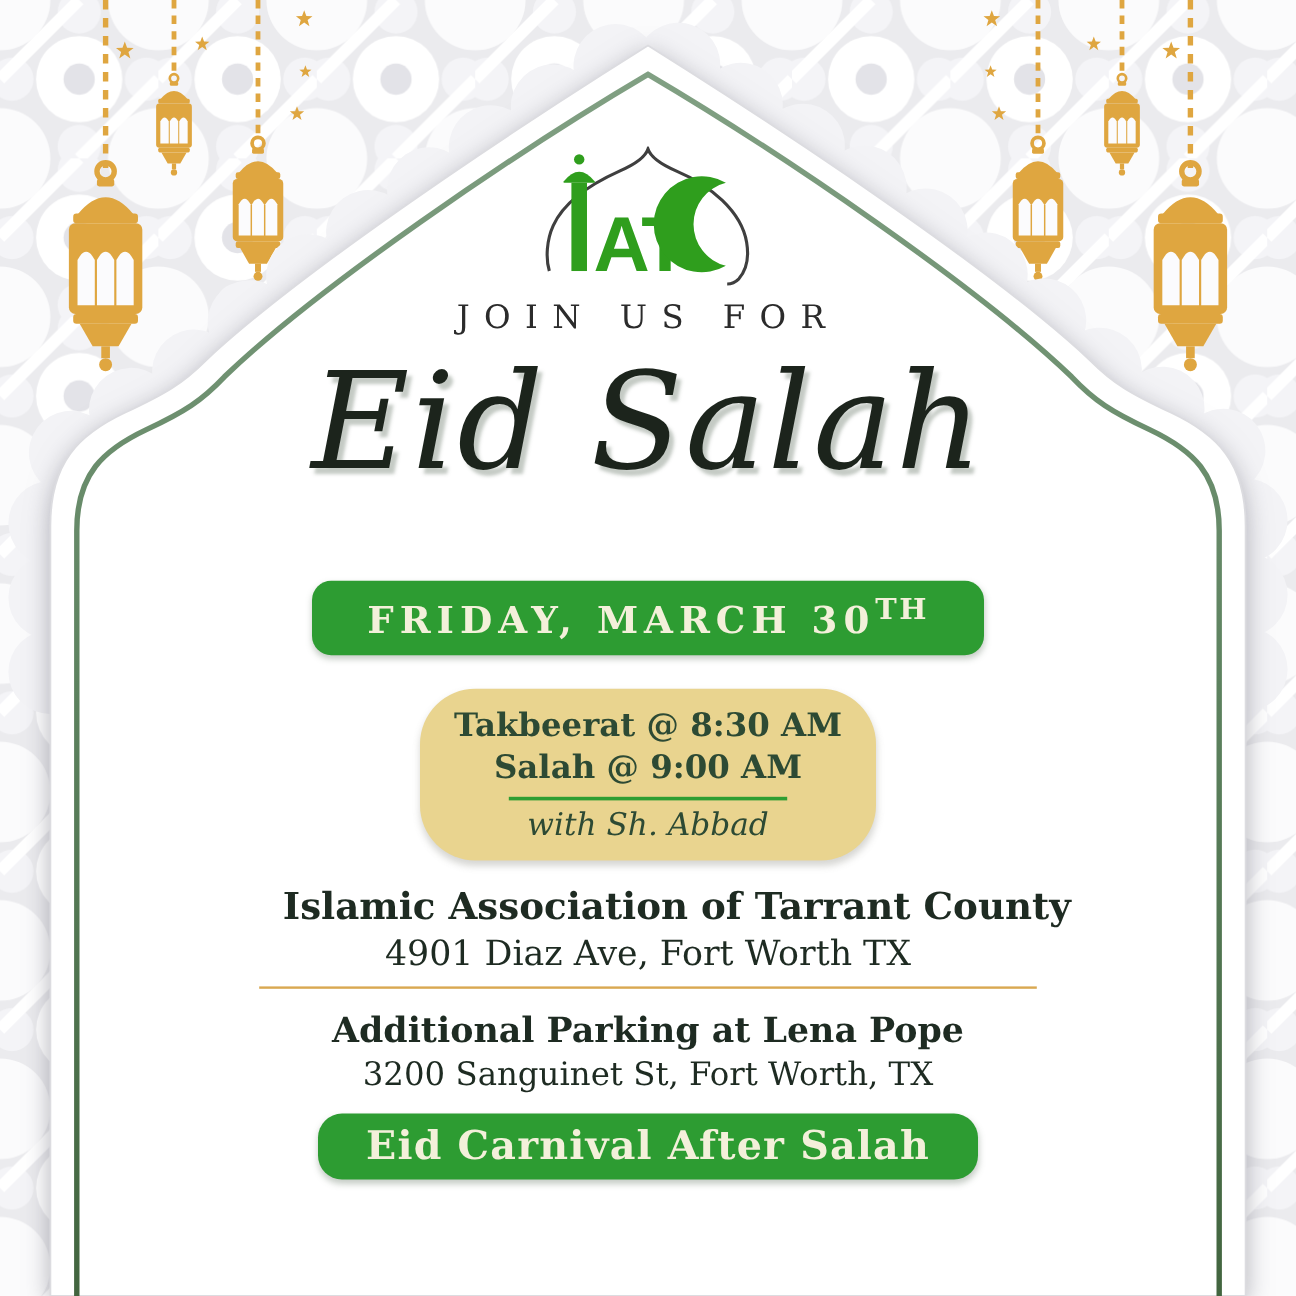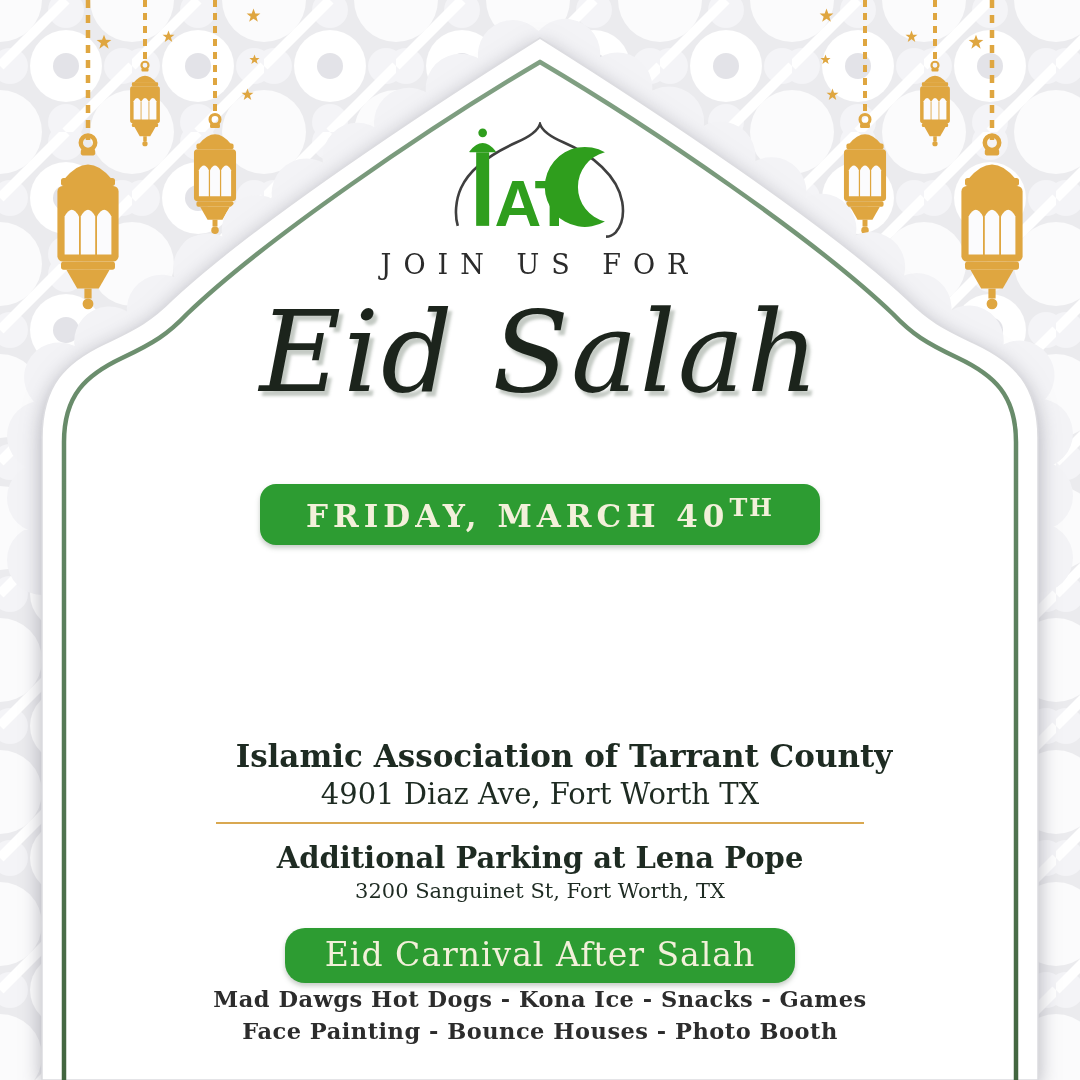--- a/index.html
+++ b/index.html
@@ -30,25 +30,25 @@
   .session-box .rule{width:232px;border:0;border-top:3px solid #2f9e33;margin:7px auto 6px;}
   .session-box .imam{font-size:26px;font-style:italic;}
   
   .venue{top:736px;color:#1e2b22;}
   .venue .l1{font-size:31px;font-weight:700;line-height:1.3;padding-left:48px;}
   .venue .l2{font-size:29px;line-height:1.3;}
   .gold-rule{position:absolute;top:822px;left:50%;transform:translateX(-50%);
              width:648px;border:0;border-top:2px solid #d9a851;margin:0;}
   .parking{top:840px;color:#1e2b22;text-align:center;}
   .parking .l1{font-size:29px;font-weight:700;line-height:1.3;}
-  .parking .l2{font-size:21px;line-height:1.3;}
+  .parking .l2{font-size:27px;line-height:1.3;}
   
   .carnival-row{top:928px;}
   .carnival-pill{display:inline-block;background:#2d9c32;color:#f3f0da;border-radius:20px;
-                 padding:7px 40px 9px;font-size:33px;font-weight:400;letter-spacing:1px;
+                 padding:7px 40px 9px;font-size:33px;font-weight:700;letter-spacing:1px;
                  box-shadow:0 3px 5px rgba(90,110,90,.35);}
   .food{top:984px;color:#2c2c2c;font-size:22.5px;font-weight:600;line-height:1.4;letter-spacing:.5px;}
 </style>
 </head>
 <body>
 
 <div class="canvas">
 
   <svg class="bg-svg" viewBox="0 0 1080 1080">
     <defs>
@@ -142,41 +142,43 @@
         <text x="48" y="96" font-family="'Liberation Sans',sans-serif" font-size="60" font-weight="bold" fill="#2f9e1d" letter-spacing="-2">AT</text>
         <path d="M150 28 A37 37 0 1 0 150 92 A33 33 0 0 1 150 28 Z" fill="#2f9e1d"></path>
       </svg>
     </div>
 
     <div class="block kicker">JOIN US FOR</div>
 
     <div class="block title">Eid Salah</div>
 
     <div class="block date-pill-row">
-      <div class="date-pill"><span>FRIDAY, MARCH 40</span><sup>TH</sup></div>
+      <div class="date-pill"><span>FRIDAY, MARCH 30</span><sup>TH</sup></div>
     </div>
 
     <div class="block sessions">
+      <div class="session-box">
+        <div class="t">Takbeerat @ 8:30 AM</div>
+        <div class="t">Salah @ 9:00 AM</div>
+        <hr class="rule">
+        <div class="imam">with Sh. Abbad</div>
+      </div>
     </div>
 
     <div class="block venue">
       <div class="l1">Islamic Association of Tarrant County</div>
       <div class="l2">4901 Diaz Ave, Fort Worth TX</div>
     </div>
 
     <hr class="gold-rule">
 
     <div class="block parking">
       <div class="l1">Additional Parking at Lena Pope</div>
       <div class="l2">3200 Sanguinet St, Fort Worth, TX</div>
     </div>
 
     <div class="block carnival-row">
       <div class="carnival-pill">Eid Carnival After Salah</div>
     </div>
 
-    <div class="block food">
-      <div>Mad Dawgs Hot Dogs - Kona Ice - Snacks - Games</div>
-      <div>Face Painting - Bounce Houses - Photo Booth</div>
-    </div>
 
   </div>
 </div>
 
 </body></html>

